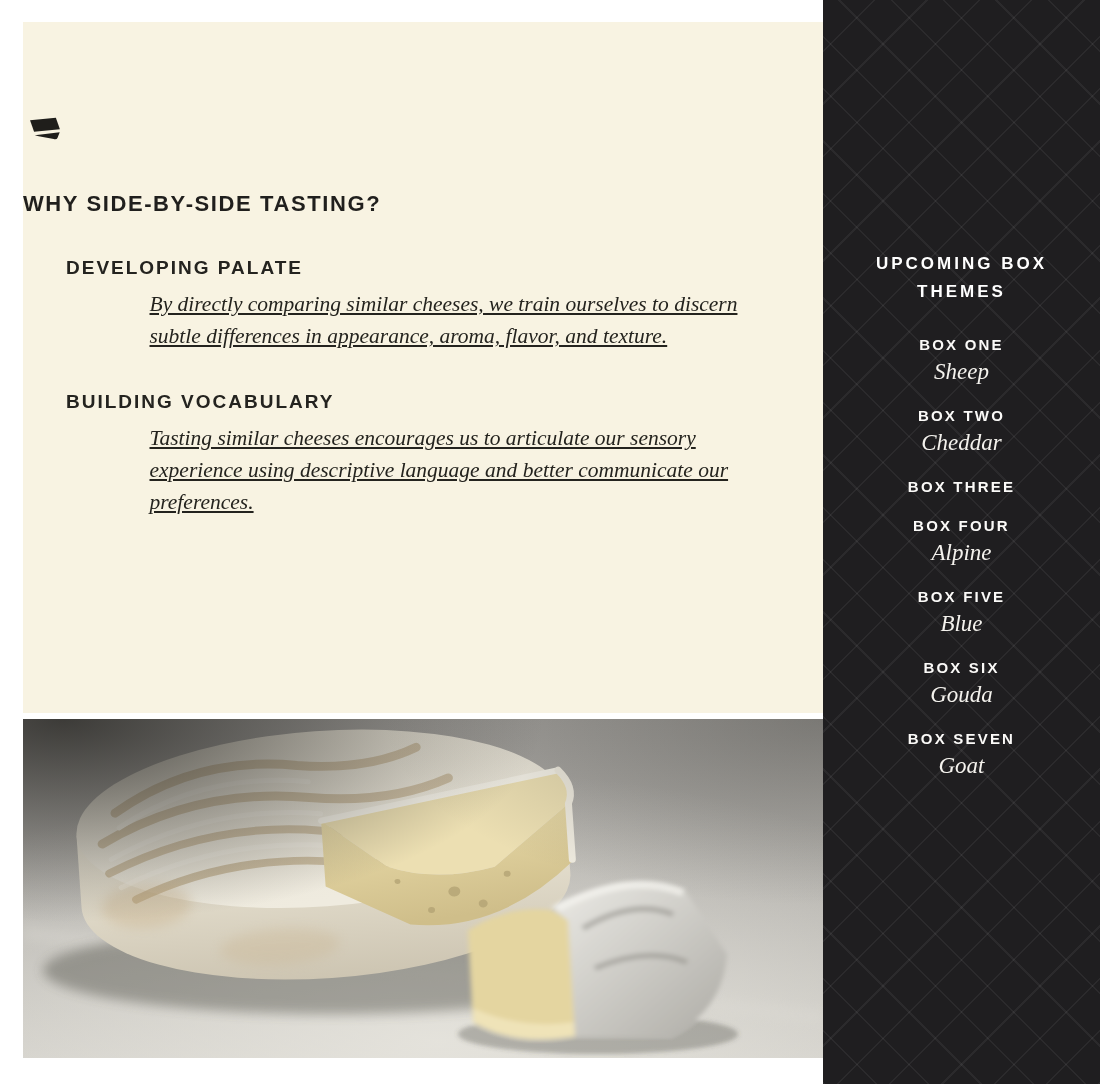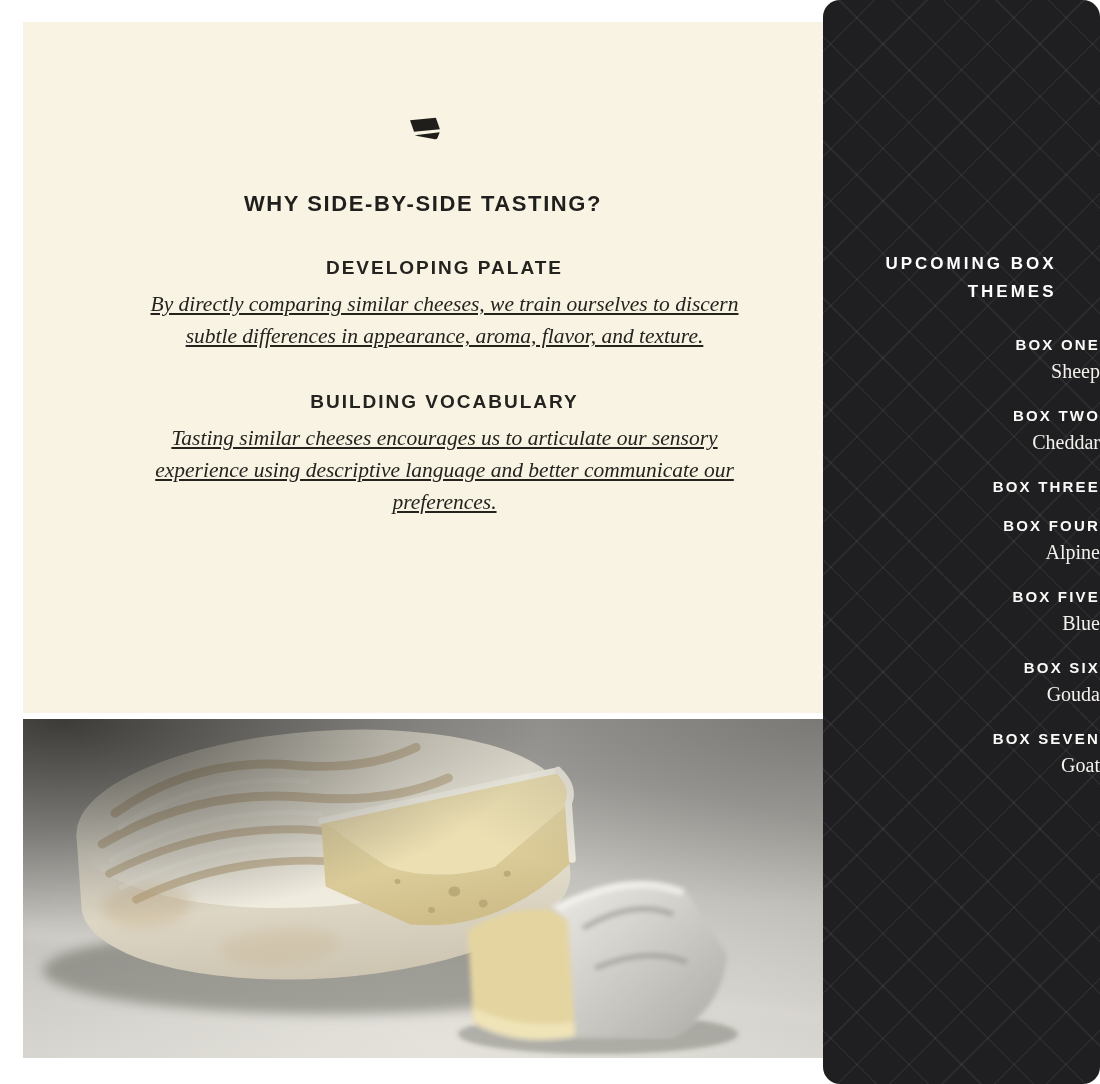--- a/index.html
+++ b/index.html
@@ -10,21 +10,21 @@
     font-family: "Liberation Sans", sans-serif;
     overflow: hidden;
   }
 
   
   .main-panel {
     position: absolute;
     left: 23px; top: 22px;
     width: 800px; height: 691px;
     background: #f8f3e2;
-    text-align: center;
+    text-align: left;
   }
   .wedge-icon-wrap {
     margin-top: 89px;
     display: inline-block;
     width: 40px; height: 40px;
   }
   .page-heading {
     margin-top: 36px;
     font-size: 22px;
     font-weight: 700;
@@ -62,47 +62,47 @@
 
   
   .sidebar {
     position: absolute;
     left: 823px; top: 0;
     width: 277px; height: 1084px;
     background-color: #1f1e20;
     background-image:
       repeating-linear-gradient(45deg,  rgba(255,255,255,0.055) 0px, rgba(255,255,255,0.055) 1.6px, transparent 1.6px, transparent 37px),
       repeating-linear-gradient(-45deg, rgba(255,255,255,0.055) 0px, rgba(255,255,255,0.055) 1.6px, transparent 1.6px, transparent 37px);
-    text-align: right;
+    text-align: center;
     color: #ffffff;
-    border-radius: 17px;
   }
   .sidebar-heading {
     padding-top: 250px;
     font-size: 17px;
     font-weight: 700;
     letter-spacing: 3px;
     line-height: 28px;
     max-width: 190px;
     margin: 0 auto 30px auto;
     color: #ffffff;
   }
   .box-item { margin-bottom: 22px; }
   .box-label {
     font-size: 15px;
     font-weight: 700;
     letter-spacing: 2.2px;
     color: #fbfaf8;
   }
   .box-name {
     font-family: "Liberation Serif", serif;
-    font-size: 20px;
+    font-size: 23px;
     line-height: 27px;
     margin-top: 5px;
     color: #f4f2ed;
+    font-style: italic;
   }
 </style>
 </head>
 <body>
 
 <div class="main-panel">
 
   <span class="wedge-icon-wrap">
     <svg viewBox="0 0 40 40" width="40" height="40" aria-hidden="true">
       <g transform="rotate(22 20 20)" fill="#1f1e1b">

